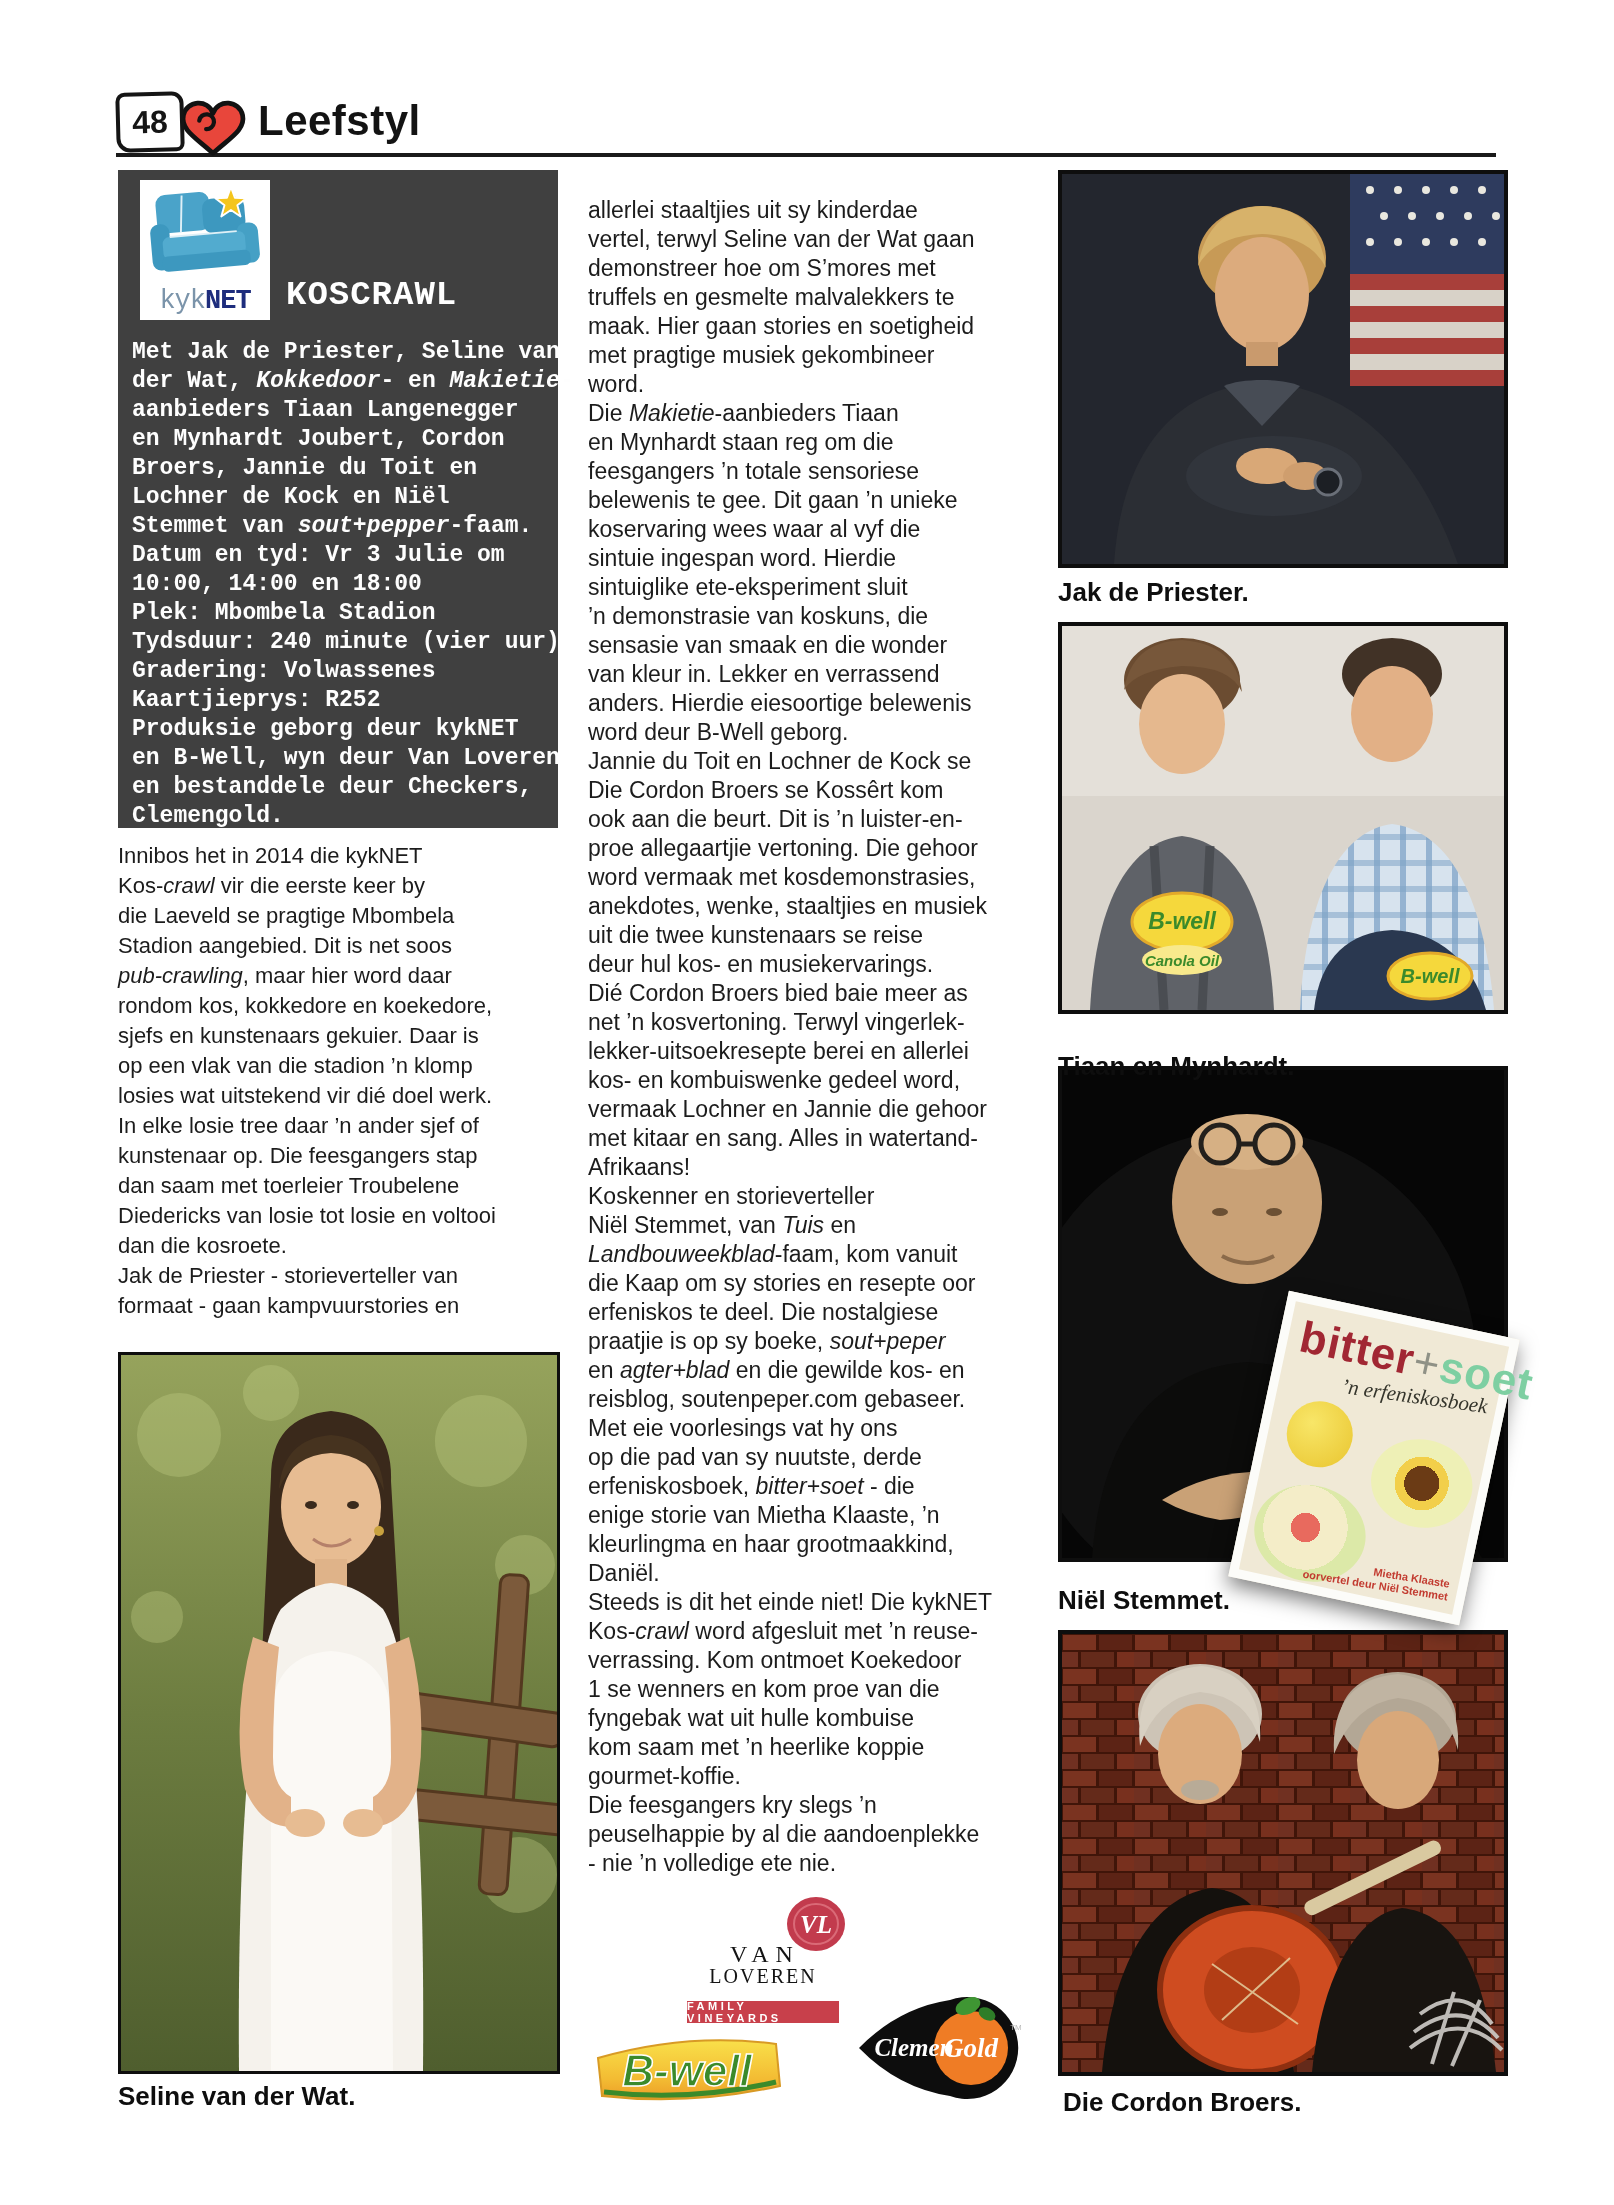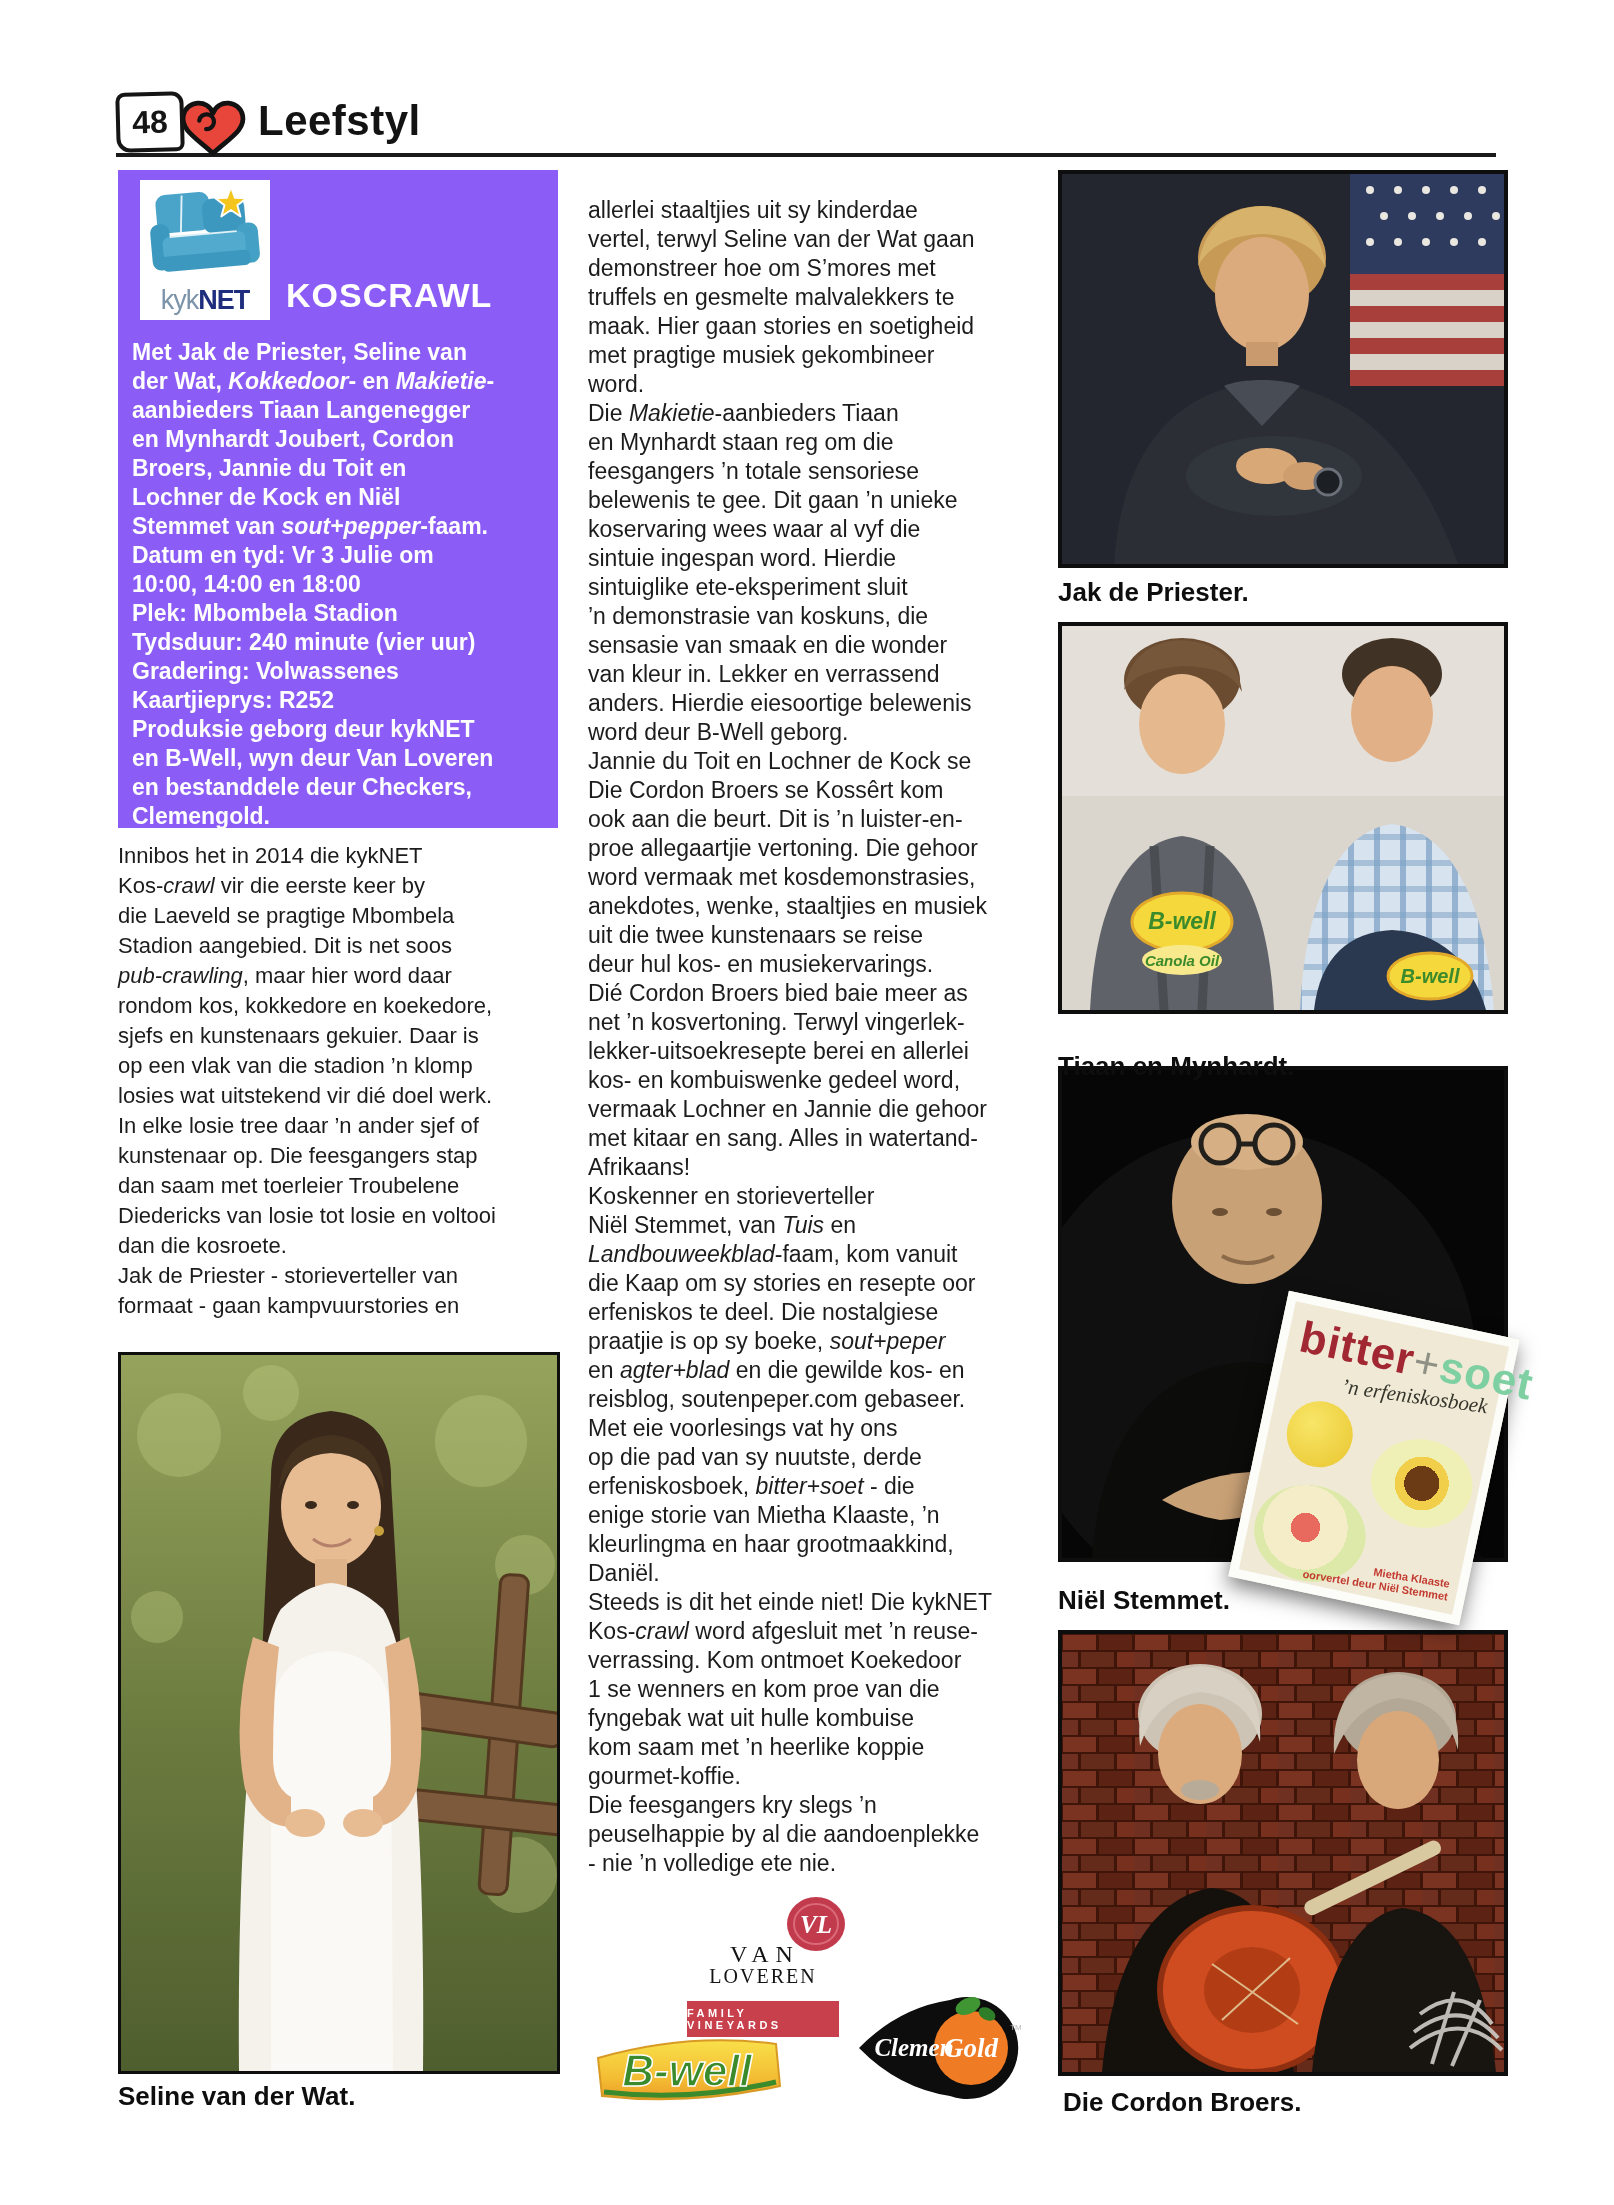--- a/index.html
+++ b/index.html
@@ -13,21 +13,21 @@
   
   #pagenum-box { left:116px; top:92px; width:68px; height:60px; border:4px solid #151515;
     border-radius:9px 12px 8px 14px; transform:rotate(-1.5deg); background:#fff;
     display:flex; align-items:center; justify-content:center;
     font-size:32px; font-weight:bold; color:#151515; z-index:3; }
   #heart-logo { left:176px; top:94px; width:74px; height:68px; z-index:2; }
   #section-title { left:258px; top:97px; font-size:42px; font-weight:bold; color:#131313; letter-spacing:.5px; }
   #header-rule { left:116px; top:153px; width:1380px; height:4px; background:#1a1a1a; }
 
   
-  #infobox { left:118px; top:170px; width:440px; height:658px; background:#8b5cf6; color:#fff; z-index:1; }
+  #infobox { left:118px; top:170px; width:440px; height:658px; background:#404040; color:#fff; z-index:1;font-family:Liberation Mono, monospace; }
   #kyknet-box { left:22px; top:10px; width:130px; height:140px; background:#fff; text-align:center; }
   #kyknet-wordmark { position:absolute; left:0; right:0; bottom:4px; font-size:27px; letter-spacing:-1px; }
   .kyk { color:#7b94aa; font-weight:500; }
   .net { color:#1e2d7d; font-weight:bold; }
   #koscrawl { left:168px; top:106px; font-size:34px; font-weight:bold; letter-spacing:1px; color:#fff; }
   #infobox-lines { left:14px; top:168px; font-size:23px; font-weight:bold; line-height:29px; color:#fefefe; }
 
   
   #left-col { left:118px; top:841px; font-size:22px; line-height:30px; }
   #mid-col  { left:588px; top:196px; font-size:23px; line-height:29px; }
@@ -61,21 +61,21 @@
   #book-credit { position:absolute; right:8px; bottom:6px; text-align:right; font-size:11px; font-weight:bold;
     color:#c23b30; line-height:13px; transform:rotate(-3deg); }
 
   
   #vl { left:686px; top:1895px; width:154px; height:128px; }
   #vl-badge { position:absolute; left:99px; top:0; width:62px; height:58px; }
   #vl-van { position:absolute; left:44px; top:46px; font-family:"Liberation Serif", serif; font-size:24px;
     letter-spacing:7px; color:#141414; }
   #vl-loveren { position:absolute; left:0; top:70px; width:154px; text-align:center; font-family:"Liberation Serif", serif;
     font-size:20px; letter-spacing:2px; color:#141414; }
-  #vl-bar { position:absolute; left:1px; top:106px; width:152px; height:36px; background:#c8404b; color:#fff;
+  #vl-bar { position:absolute; left:1px; top:106px; width:152px; height:22px; background:#c8404b; color:#fff;
     font-size:11px; font-weight:bold; letter-spacing:3.5px; display:flex; align-items:center; justify-content:center; }
   #bwell-logo { left:590px; top:2028px; width:196px; height:88px; }
   #clemengold { left:856px; top:1990px; width:170px; height:118px; }
 </style>
 </head>
 <body>
 
 <div id="page">
 
   <div class="abs" id="pagenum-box">

